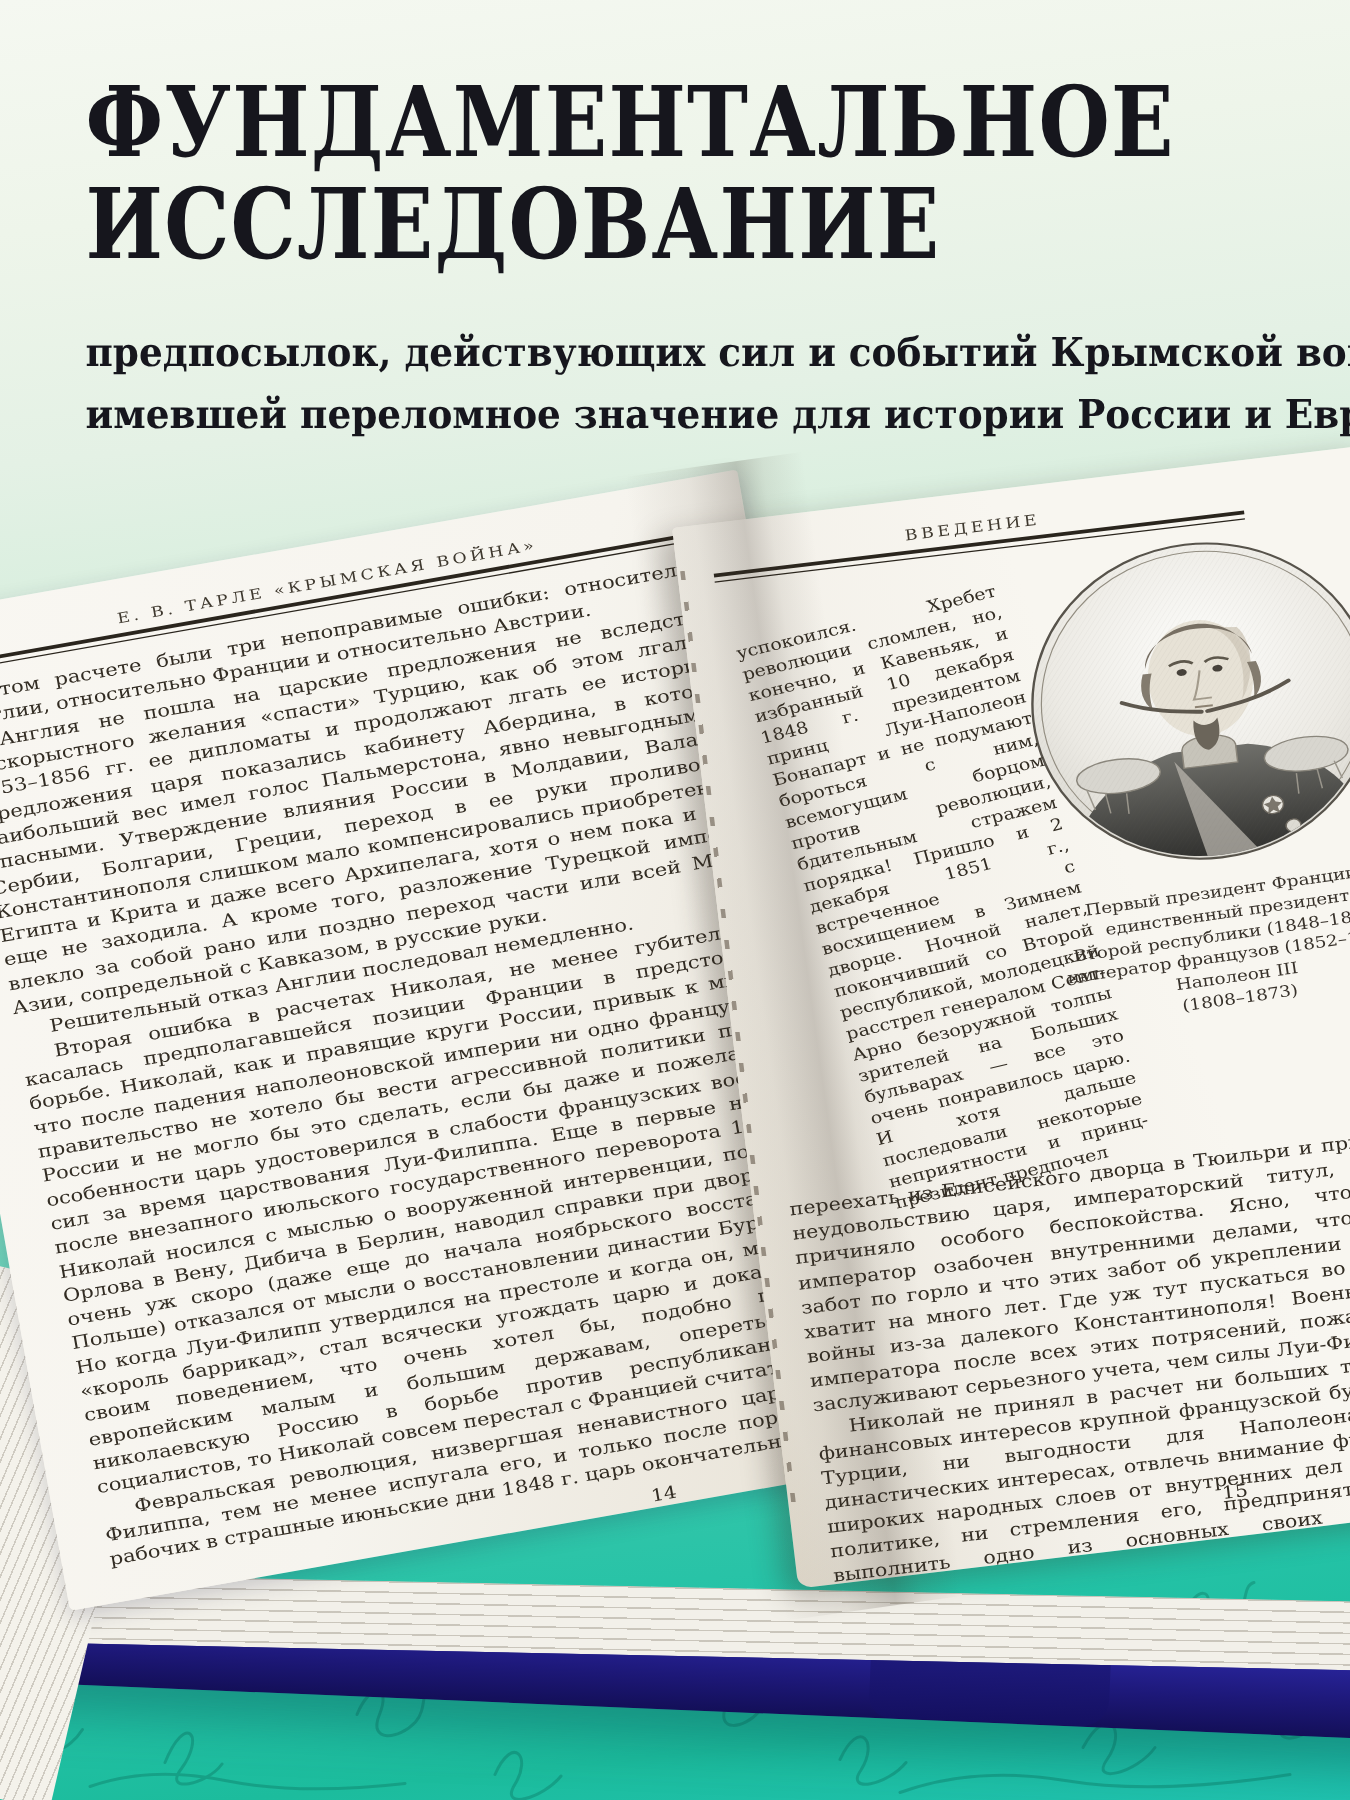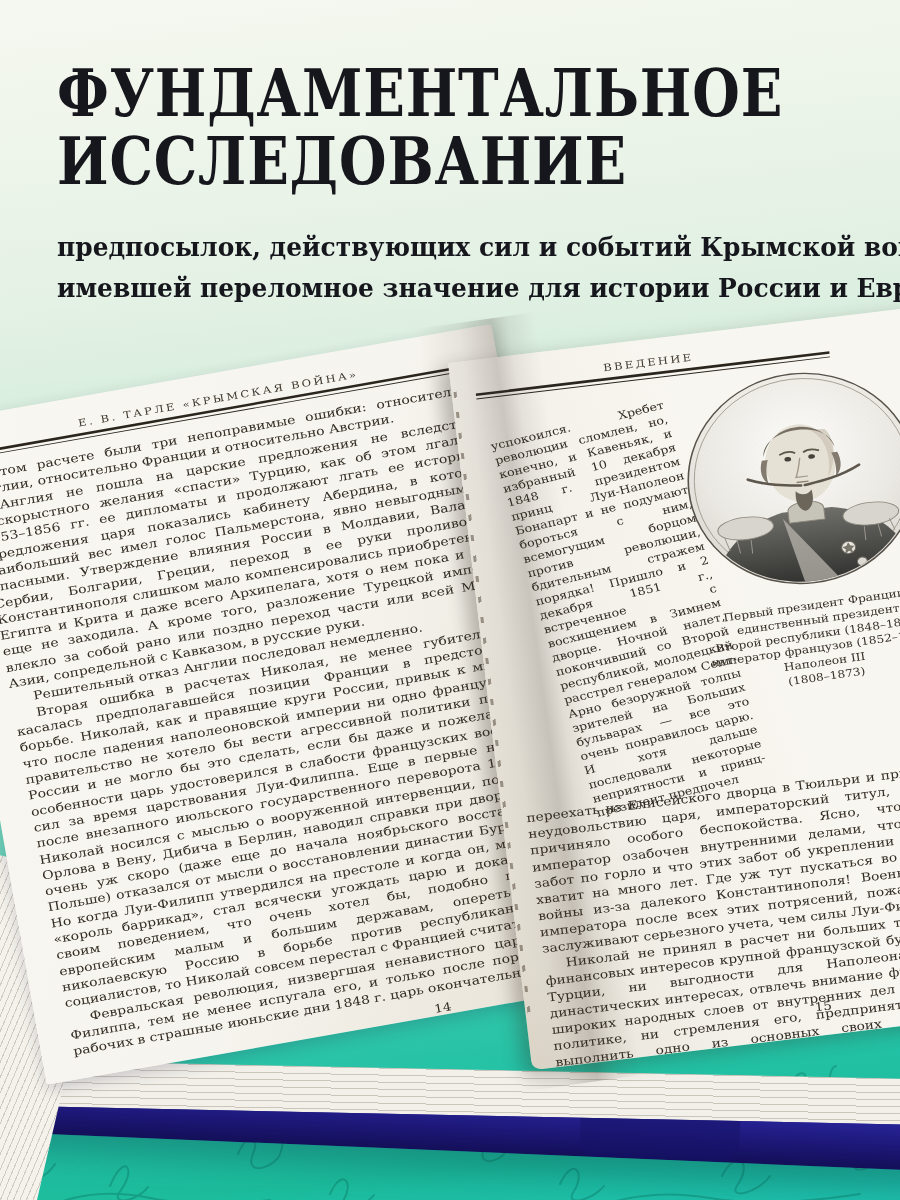--- a/index.html
+++ b/index.html
@@ -4,21 +4,21 @@
 <style>
   html,body{margin:0;padding:0;}
   body{
     width:900px;height:1200px;overflow:hidden;position:relative;
     font-family:"DejaVu Serif",serif;
     background:linear-gradient(174deg,
       #f5f8f1 0%, #eef5ea 12%, #e4f1e5 24%, #d6eedd 34%,
       #bce7d2 45%, #8fdac2 57%, #5cceb4 69%, #35c6aa 79%,
       #24c2a6 87%, #1cbc9d 94%, #20c3b0 100%);
   }
-  .stage{position:absolute;inset:0;margin-top:11px;}
+  .stage{position:absolute;inset:0;}
 
   
   .banner{position:absolute;left:57px;top:48px;color:#16161d;z-index:50;}
   .banner-title{
     font-weight:bold;font-size:65px;line-height:1.05;letter-spacing:1px;
     transform:scaleX(0.84);transform-origin:left top;white-space:nowrap;
   }
   .banner-subtitle{
     margin-top:30px;font-weight:bold;font-size:26.5px;line-height:1.55;
     transform:scaleX(0.94);transform-origin:left top;white-space:nowrap;

